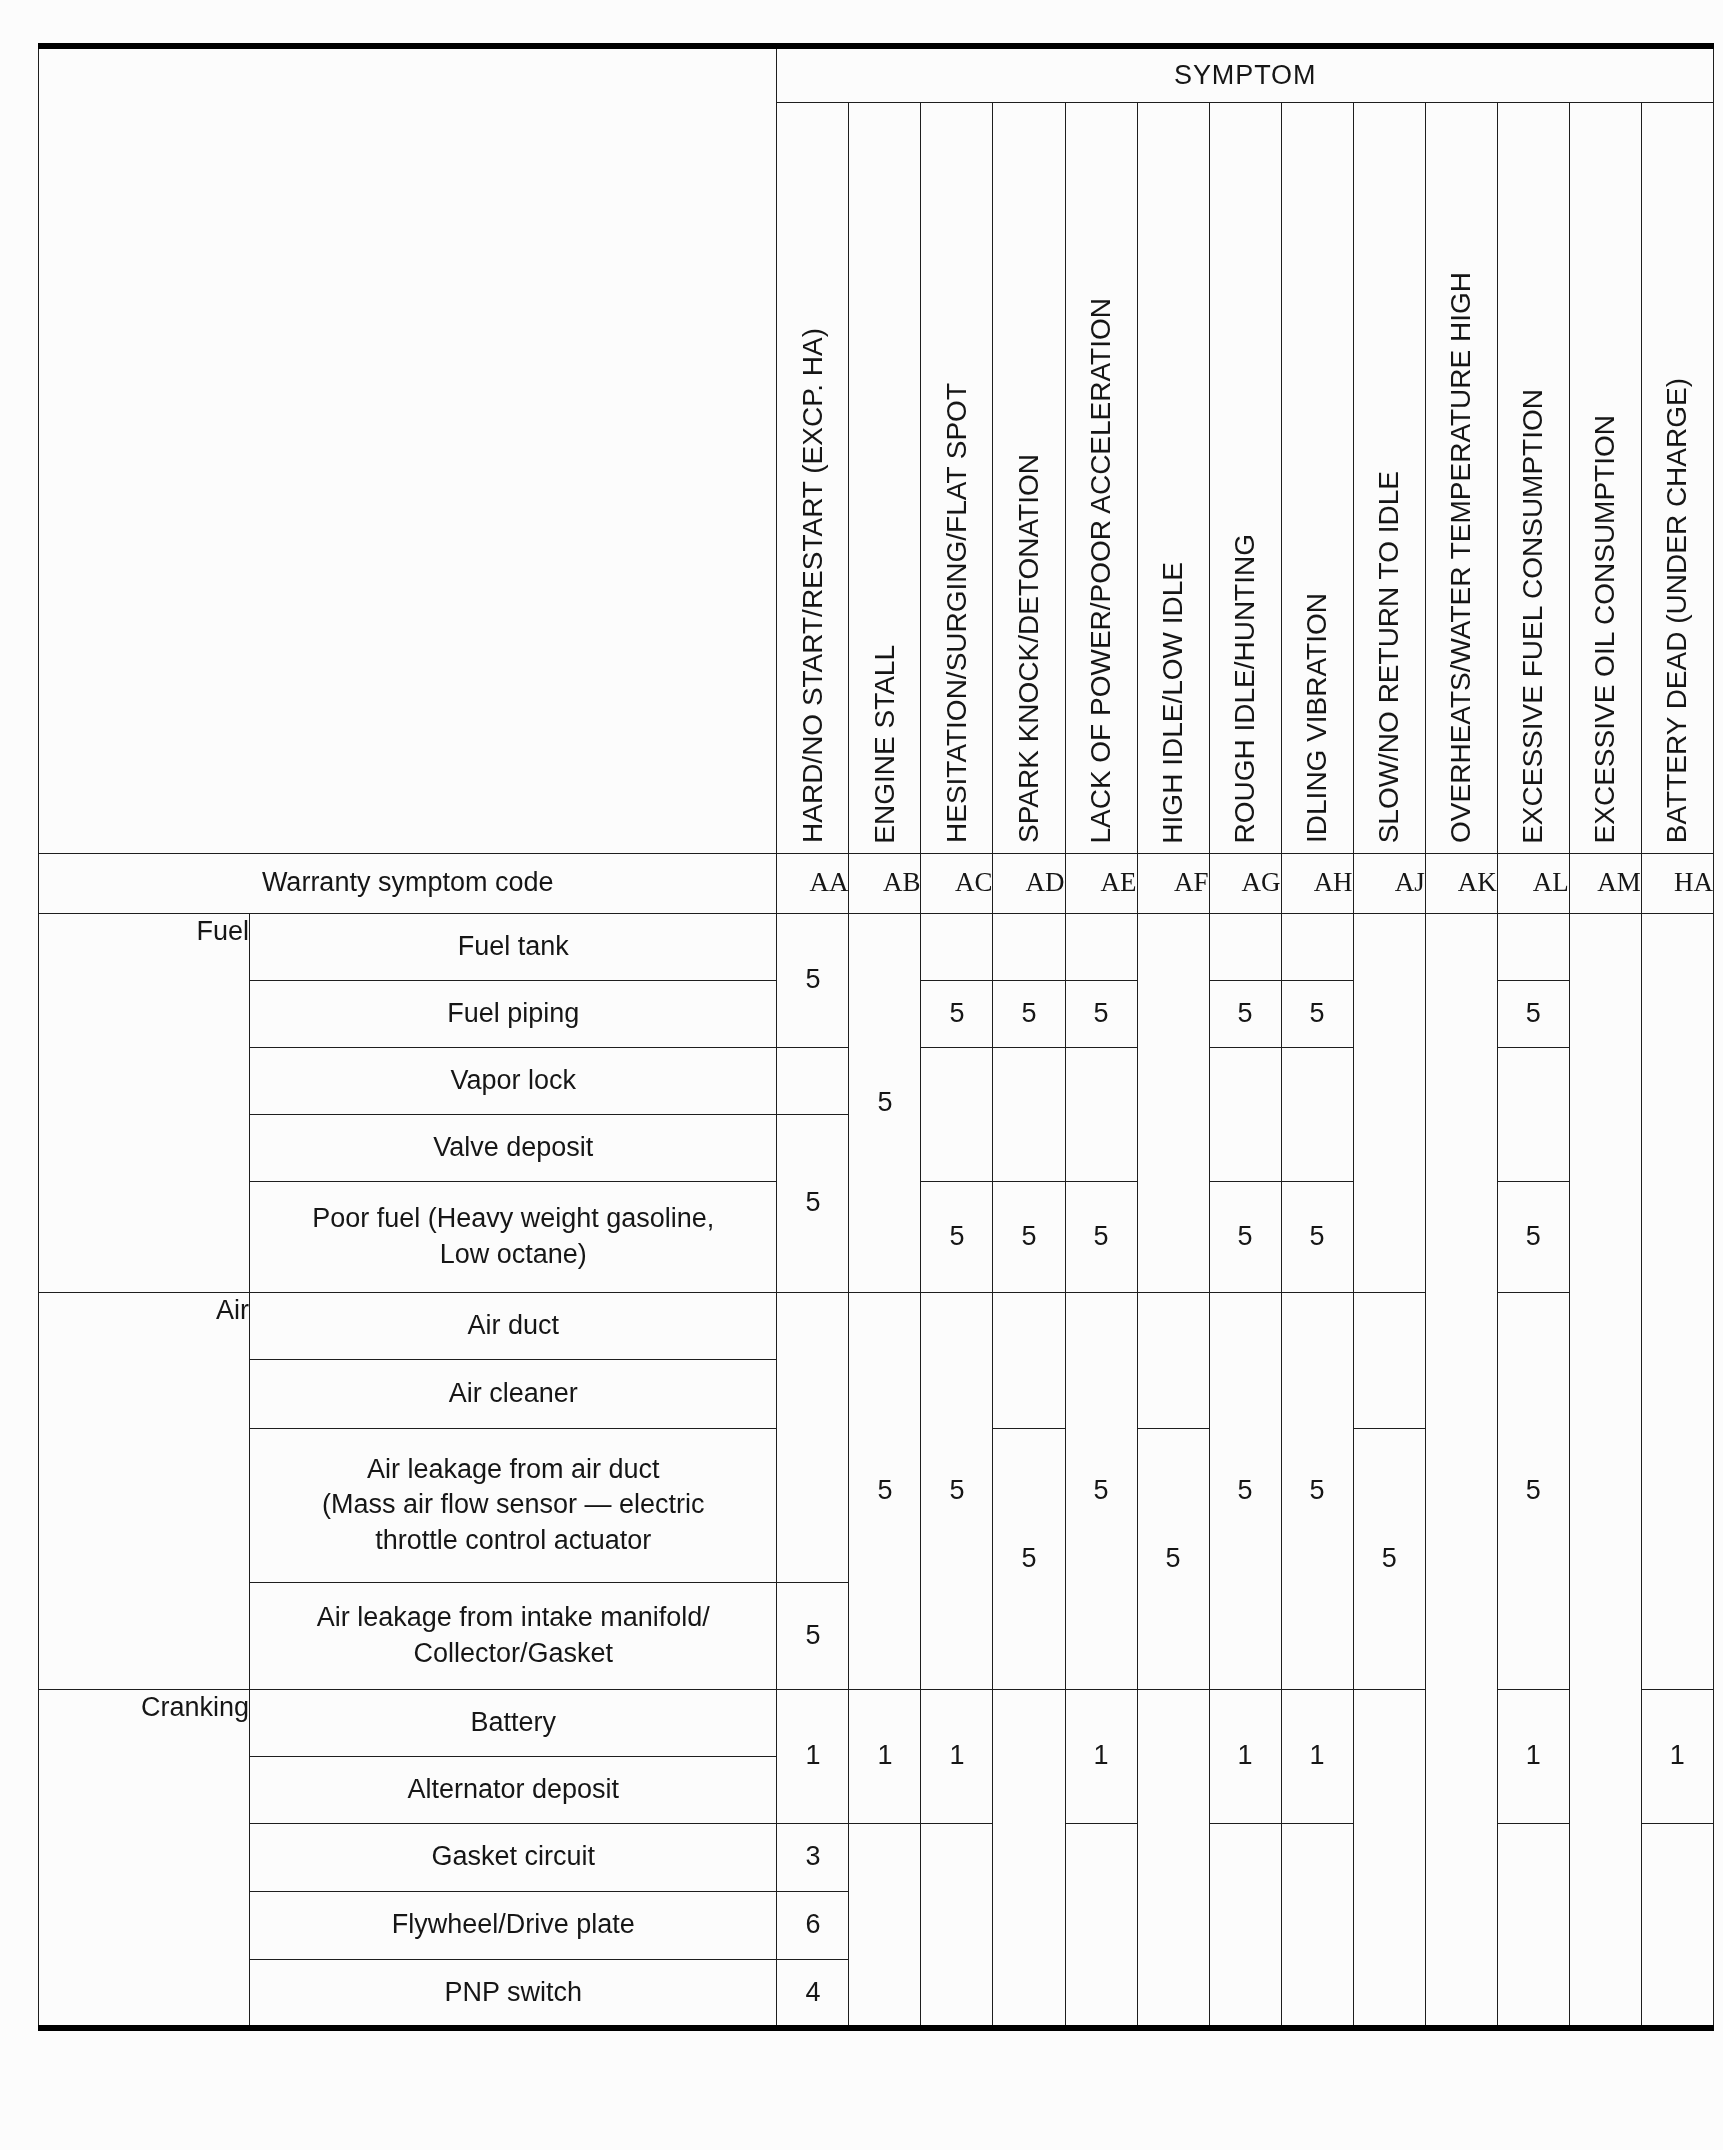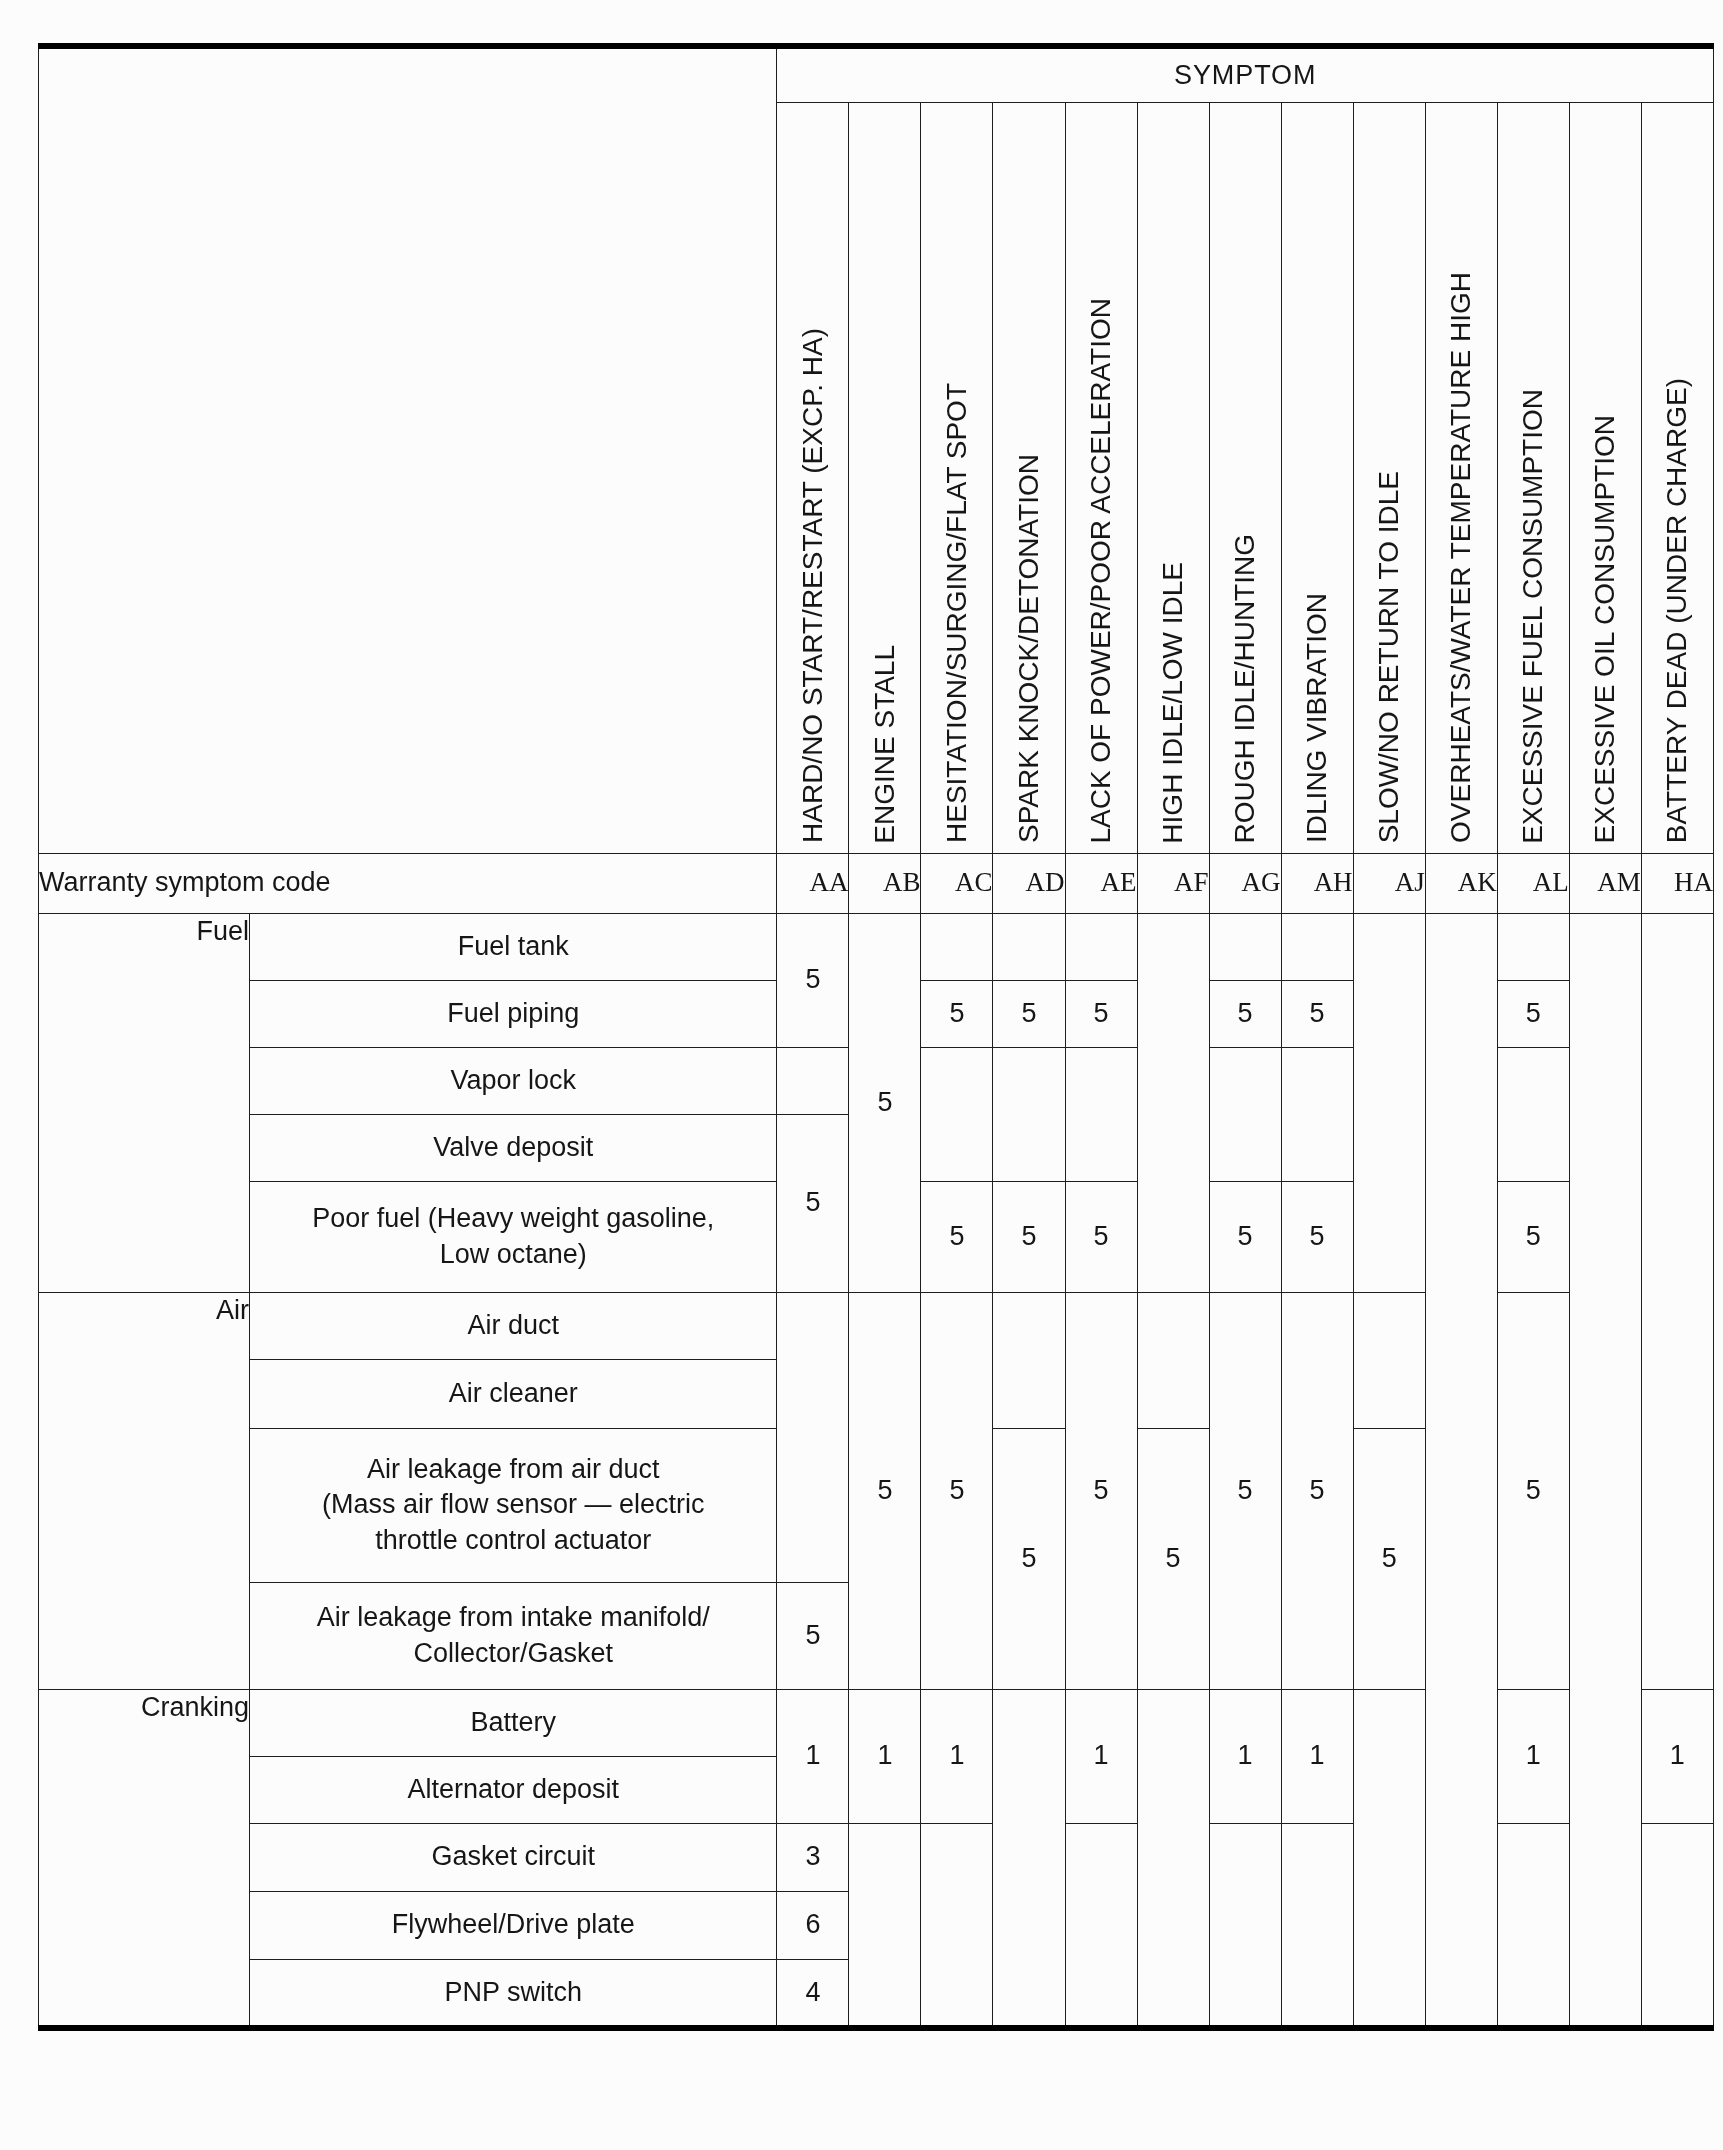--- a/index.html
+++ b/index.html
@@ -35,21 +35,21 @@
   .vhead { vertical-align: bottom; text-align: center; padding-bottom: 11.2px; }
   .vtext {
     display: inline-block;
     writing-mode: vertical-rl;
     transform: rotate(180deg);
     white-space: nowrap;
     font-size: 28px;
     line-height: 1;
   }
 
-  .wlabel { text-align: left; padding-left: 19px; }
+  .wlabel { text-align: center; padding-left: 19px; }
   .code { text-align: right; font-size: 28px; font-family: Liberation Serif, serif; }
 
   .cat { vertical-align: top; text-align: right; padding: 11.2px 3.7px 0 17px; }
   .item {
     text-align: center;
     vertical-align: middle;
     padding: 5.6px 9.4px 5.6px 17px;
     white-space: pre-line;
     line-height: 1.35;
   }

